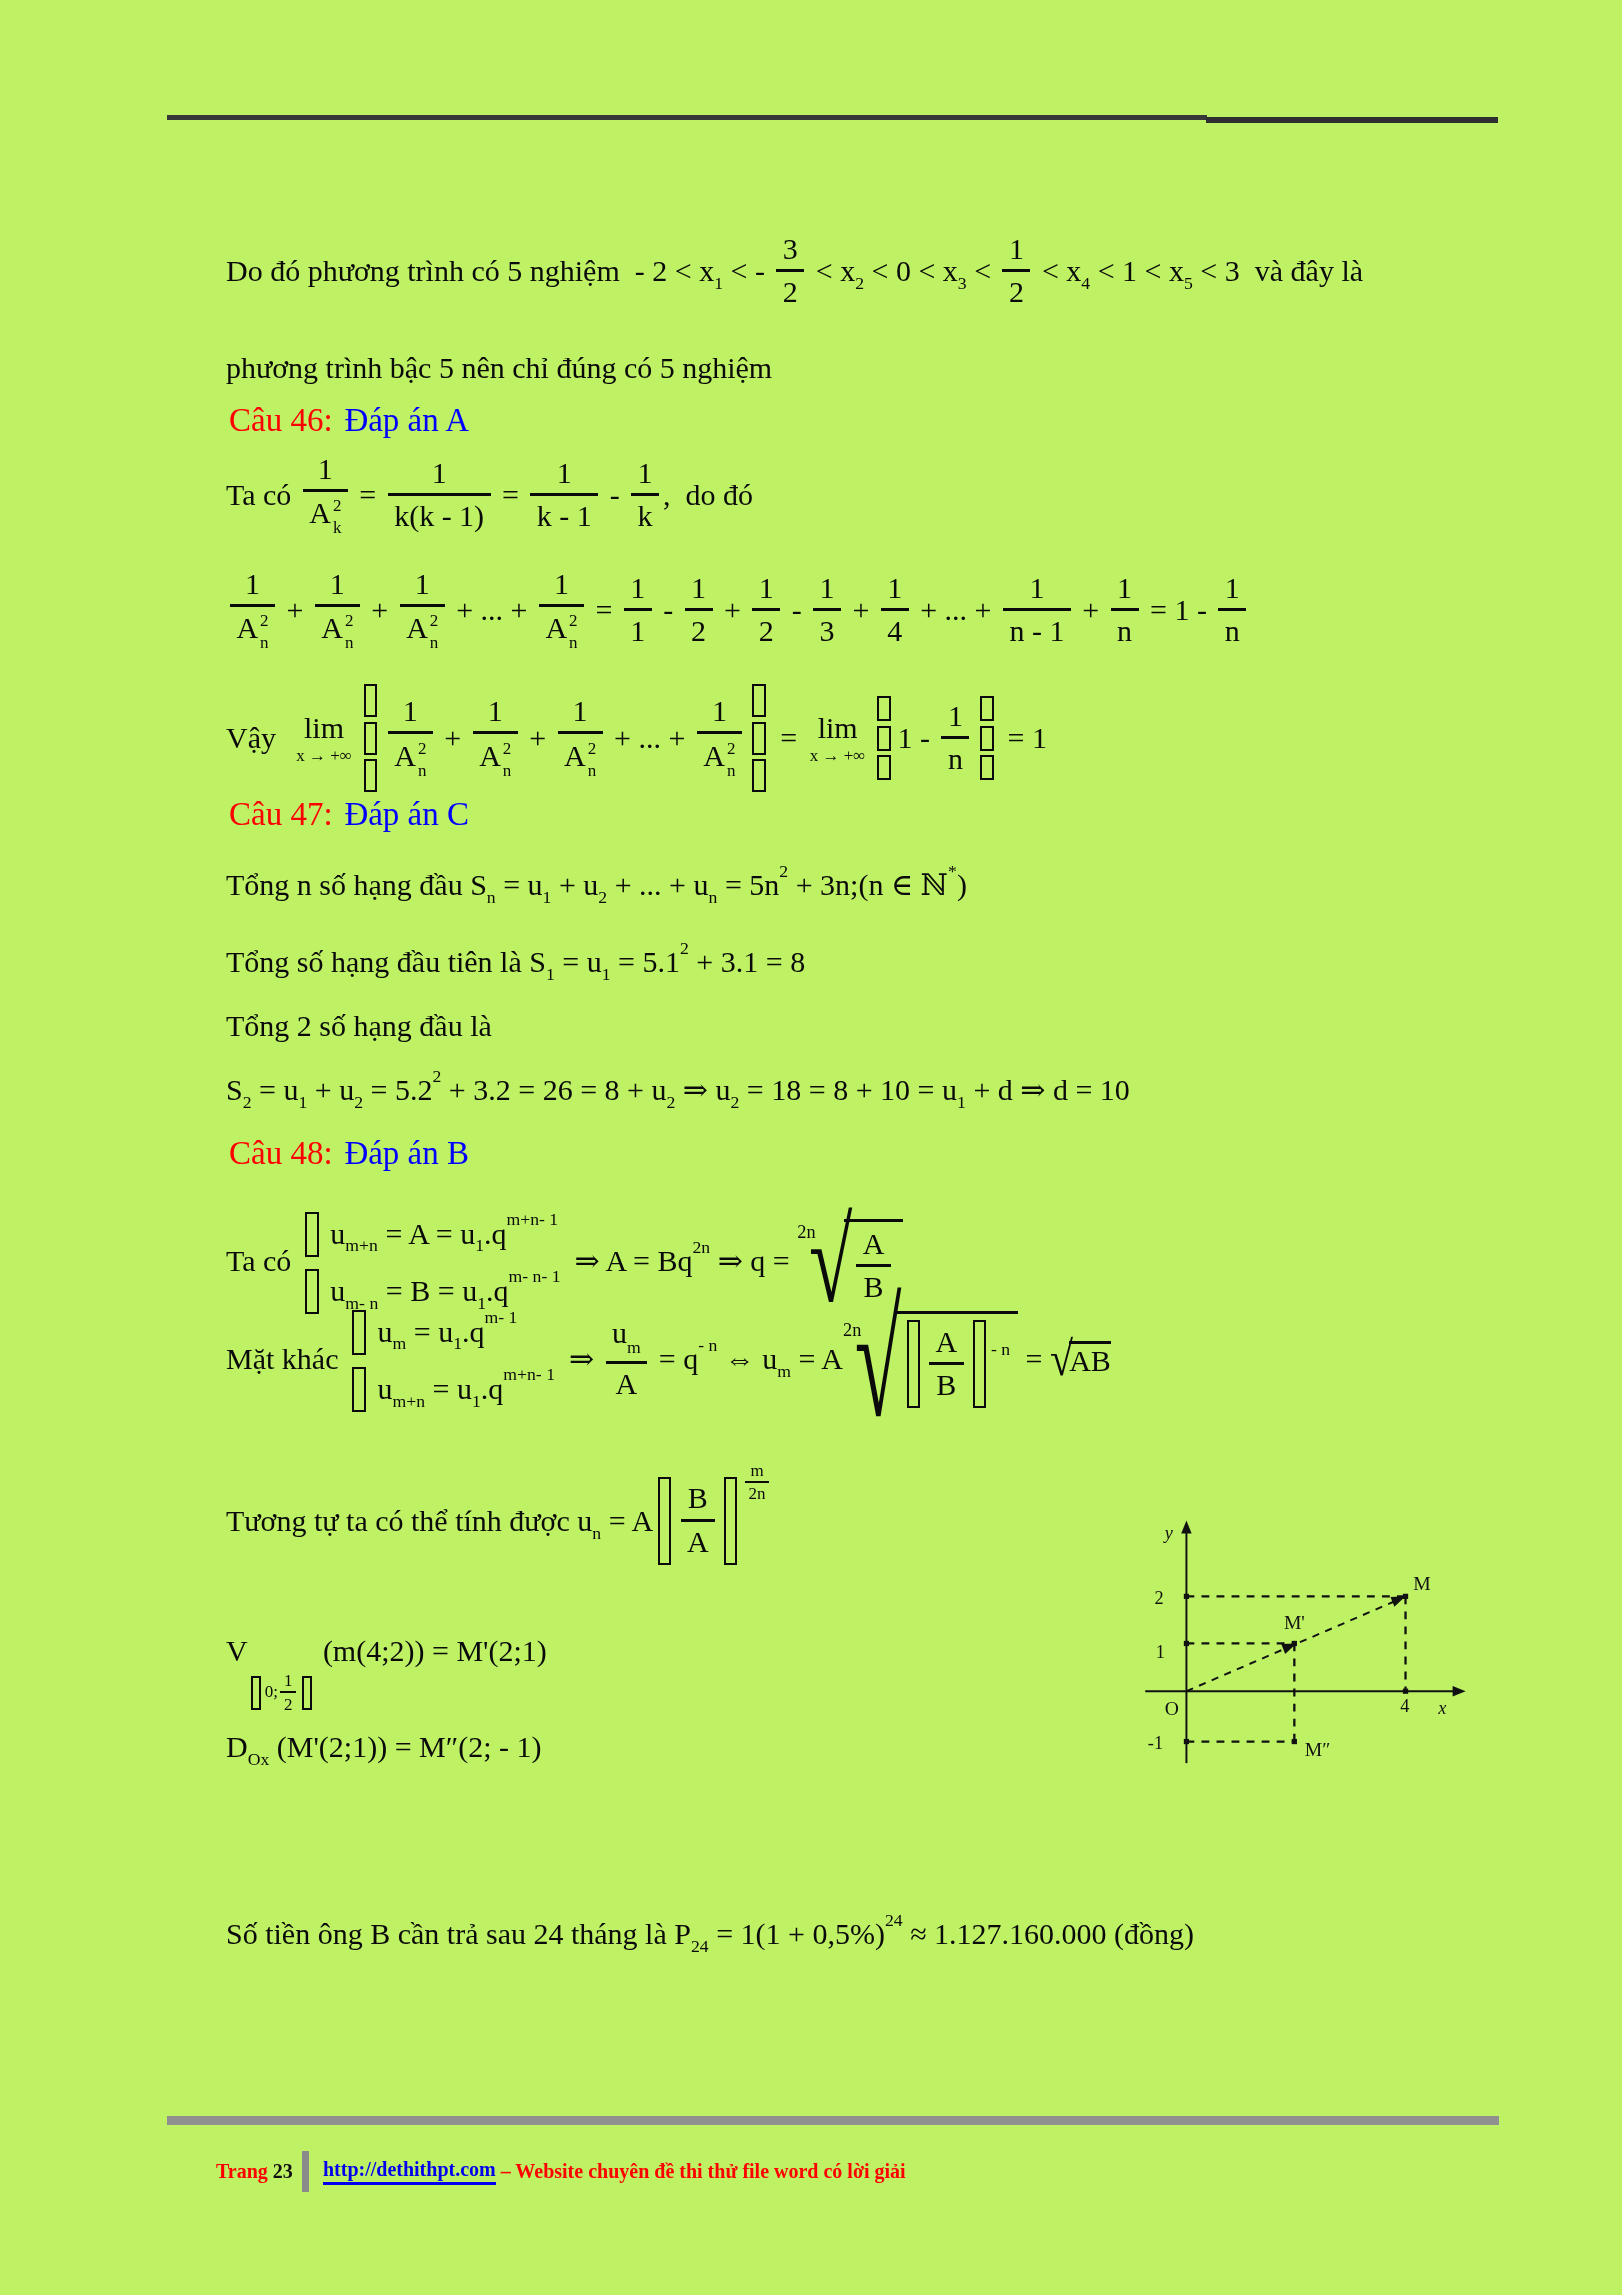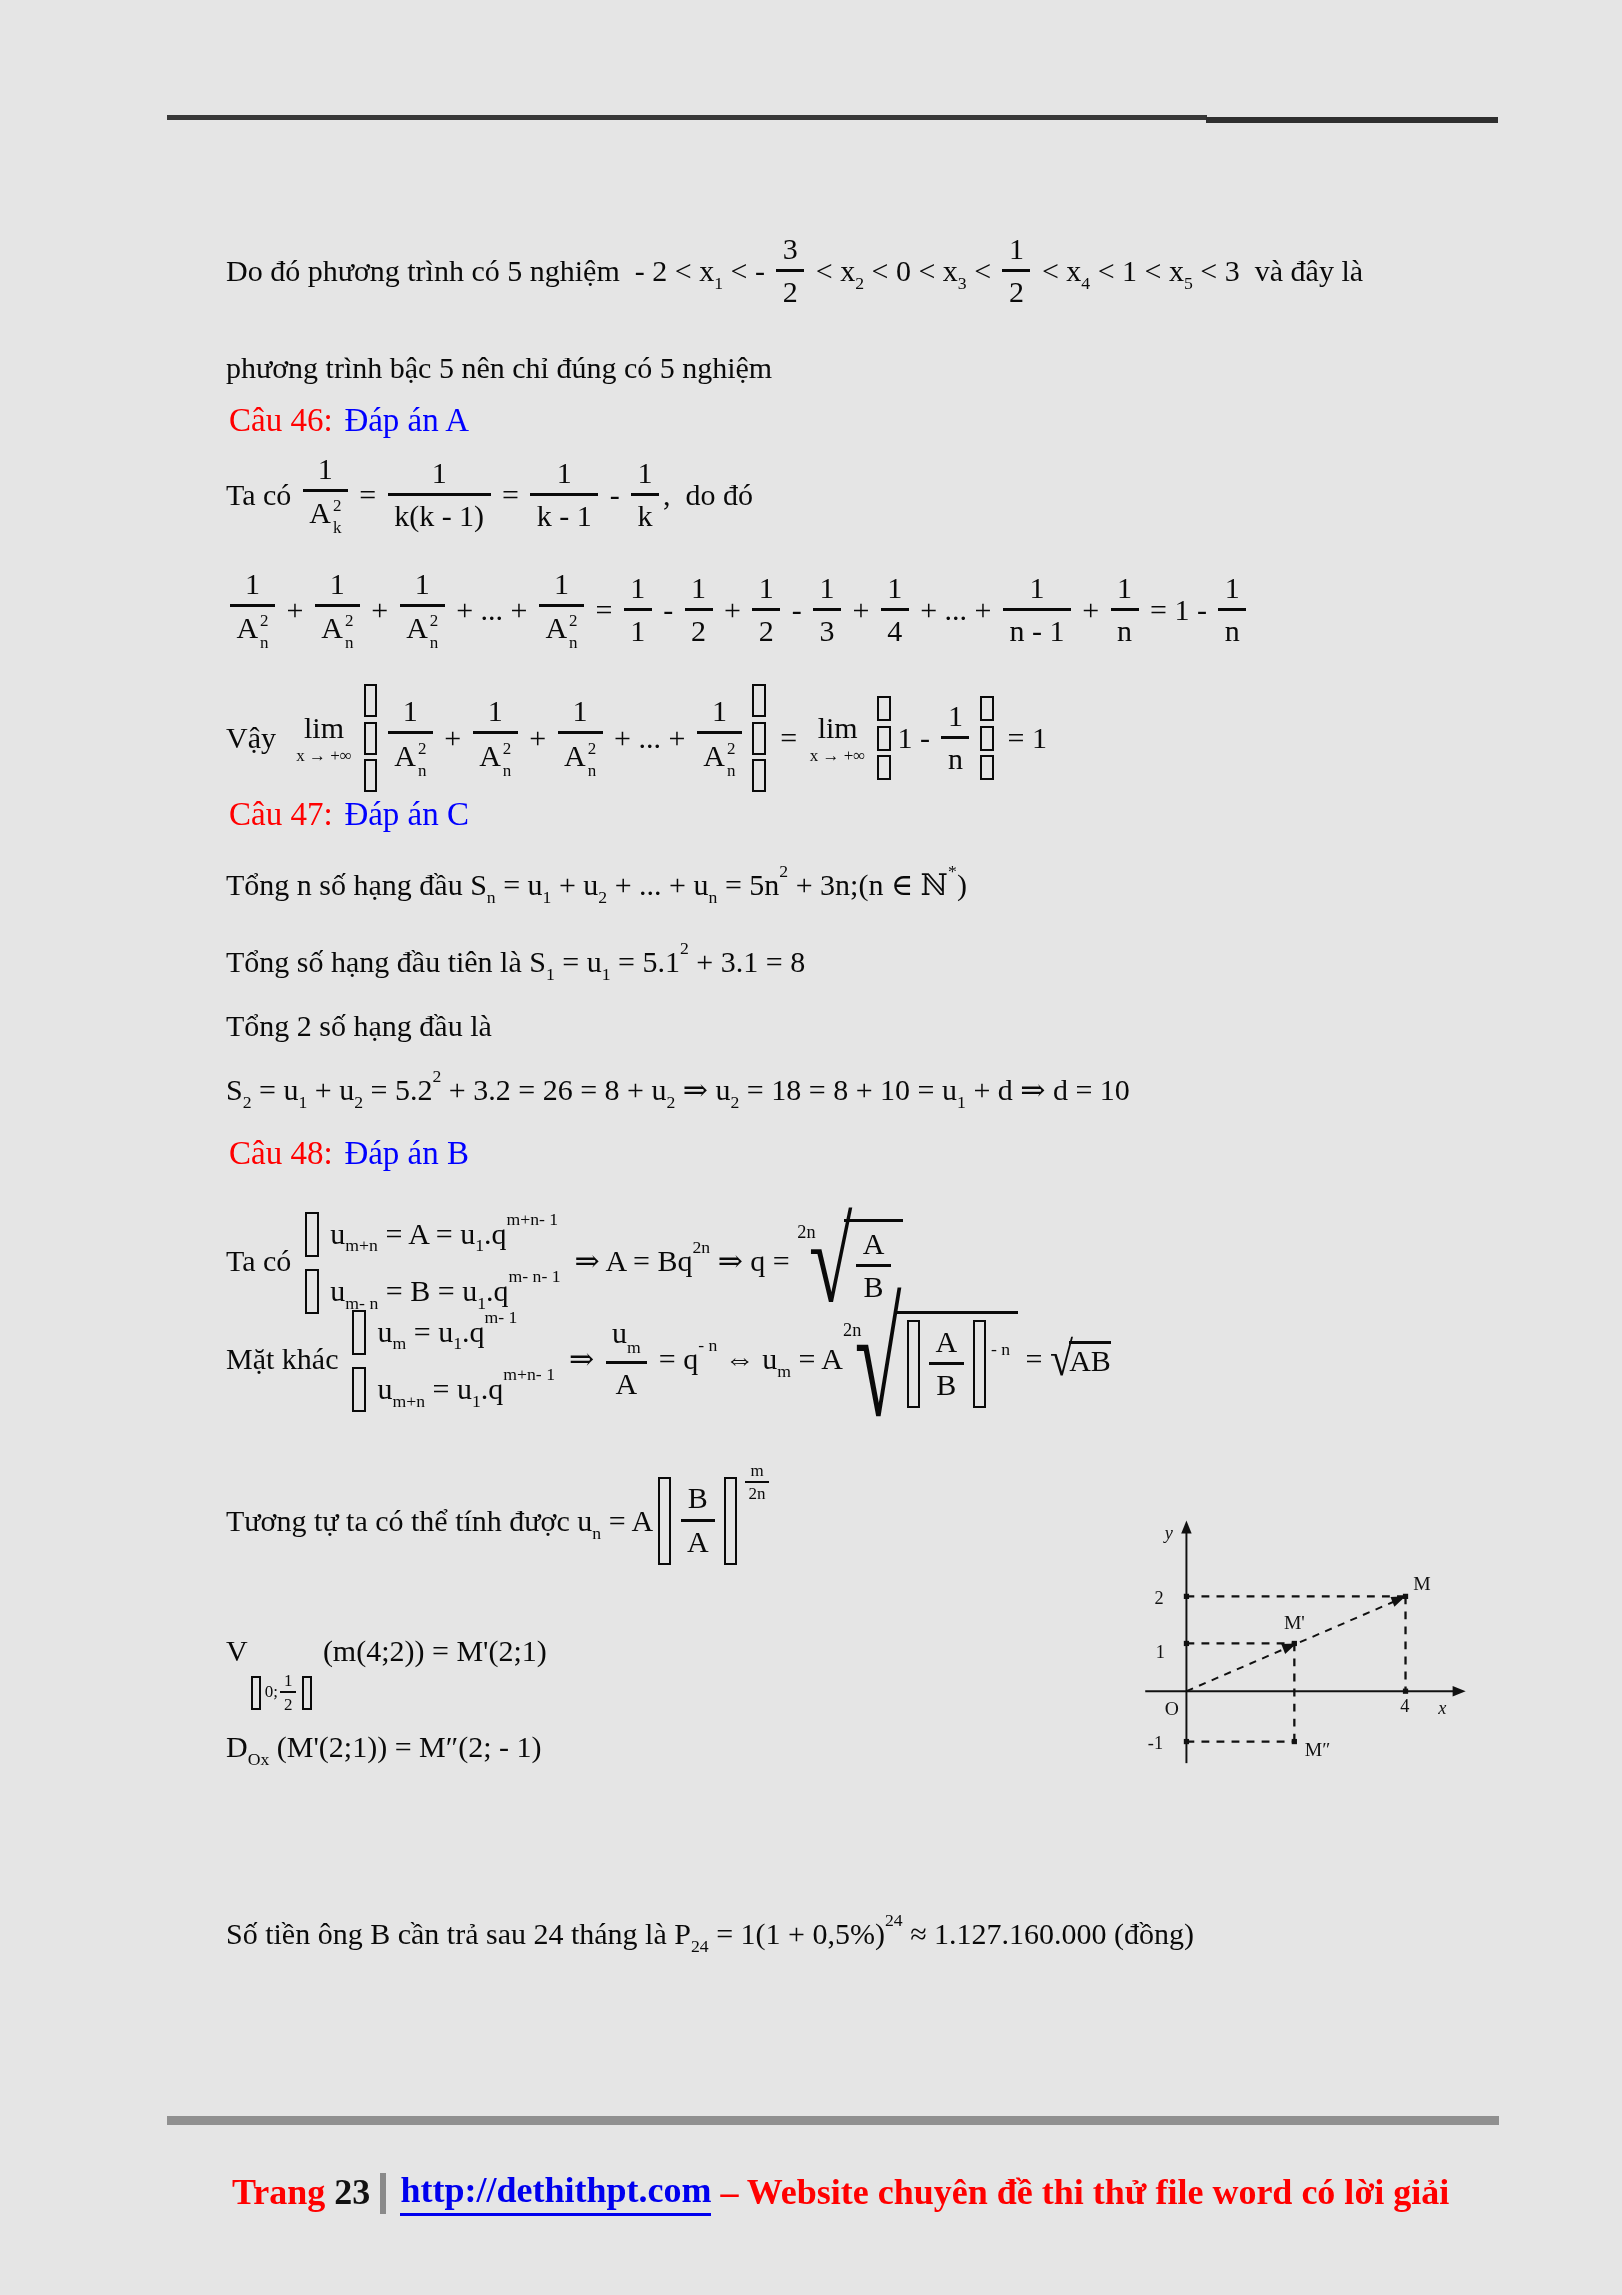--- a/index.html
+++ b/index.html
@@ -1,16 +1,16 @@
 <!DOCTYPE html>
 <html style="font-size:10.5px"><head>
 <meta charset="utf-8">
 <style>
   html,body{margin:0;padding:0;background:#ffffff;}
-  .page{position:relative;width:1623px;height:2295px;background:#e5e5e5;
+  .page{position:relative;width:1623px;height:2295px;background:#bef264;
         font-family:"Liberation Serif","DejaVu Serif",serif;color:#0a0a0a;overflow:hidden;}
   .rule{position:absolute;}
   .line{position:absolute;white-space:pre;font-size:30px;line-height:1.15;}
   .line span{white-space:pre;}
   .tx{display:inline-block;vertical-align:middle;}
   
   .sb{display:inline-block;font-size:17.7px;vertical-align:-10.5px;}
   .sp{display:inline-block;font-size:17.7px;vertical-align:15.7px;}
   
   .frac{display:inline-block;text-align:center;vertical-align:middle;line-height:1.02;margin:0 3.9px;}
@@ -46,21 +46,21 @@
   .radbody{display:inline-block;vertical-align:middle;border-top:3.3px solid #0a0a0a;padding:6.5px 7.9px 0;}
   .ovl{display:inline-block;vertical-align:middle;border-top:3.3px solid #0a0a0a;padding-top:0;}
   
   .esup{display:inline-block;vertical-align:39px;}
   .vsubgrp{display:inline-block;font-size:17px;vertical-align:-38px;white-space:nowrap;}
   
   .qhead{font-weight:normal;font-size:33px;}
   .qhead .q{color:#ff0000;}
   .qhead .a{color:#0000ff;margin-left:11.8px;}
   
-  .footer{font-weight:bold;font-size:36px;text-align:center;}
+  .footer{font-weight:bold;font-size:20px;text-align:center;}
   .footer .trang{color:#ff0000;}
   .footer .pageno{color:#111111;}
   .footer .vbar{display:inline-block;vertical-align:middle;width:6.5px;height:41px;background:#8a8a8a;margin:0 14.4px 0 9.2px;}
   .footer .link{color:#0000ee;border-bottom:3.3px solid #0000ee;padding-bottom:1.3px;}
   .footer .rest{color:#ff0000;}
   svg text{font-family:"Liberation Serif","DejaVu Serif",serif;}
 </style>
 </head>
 <body>
 

